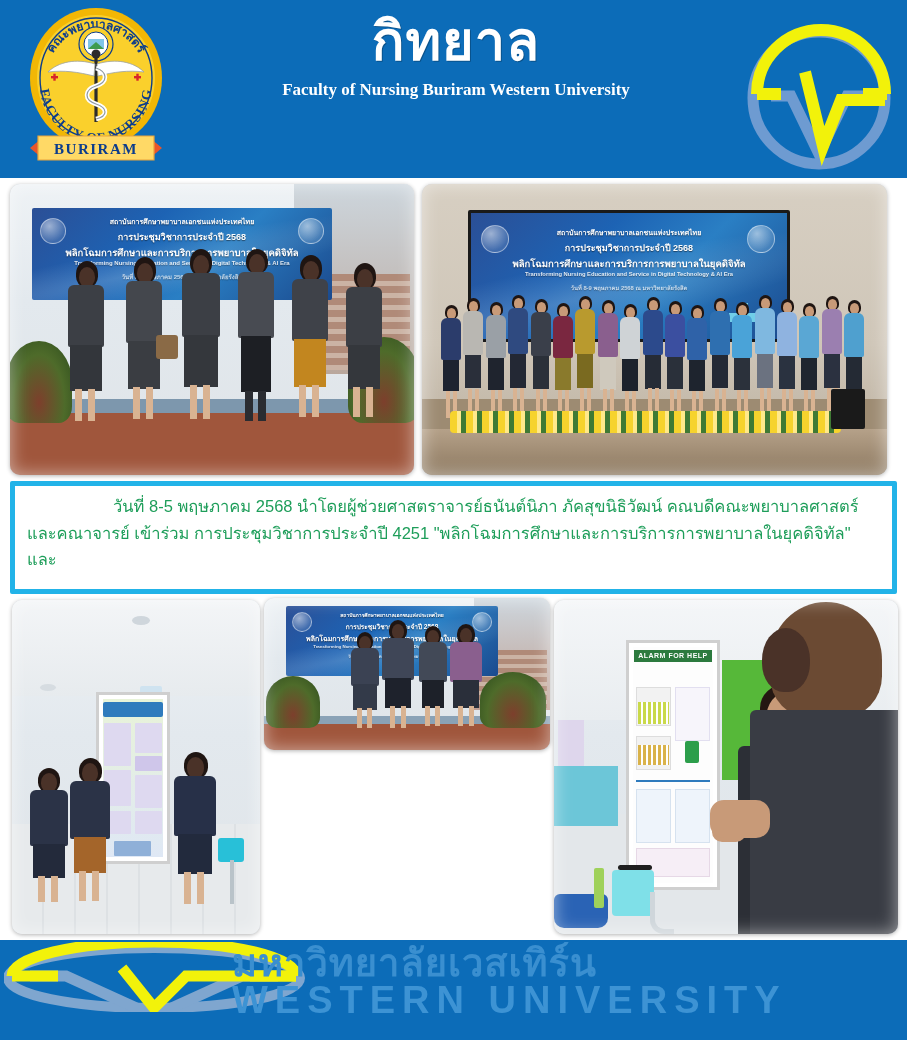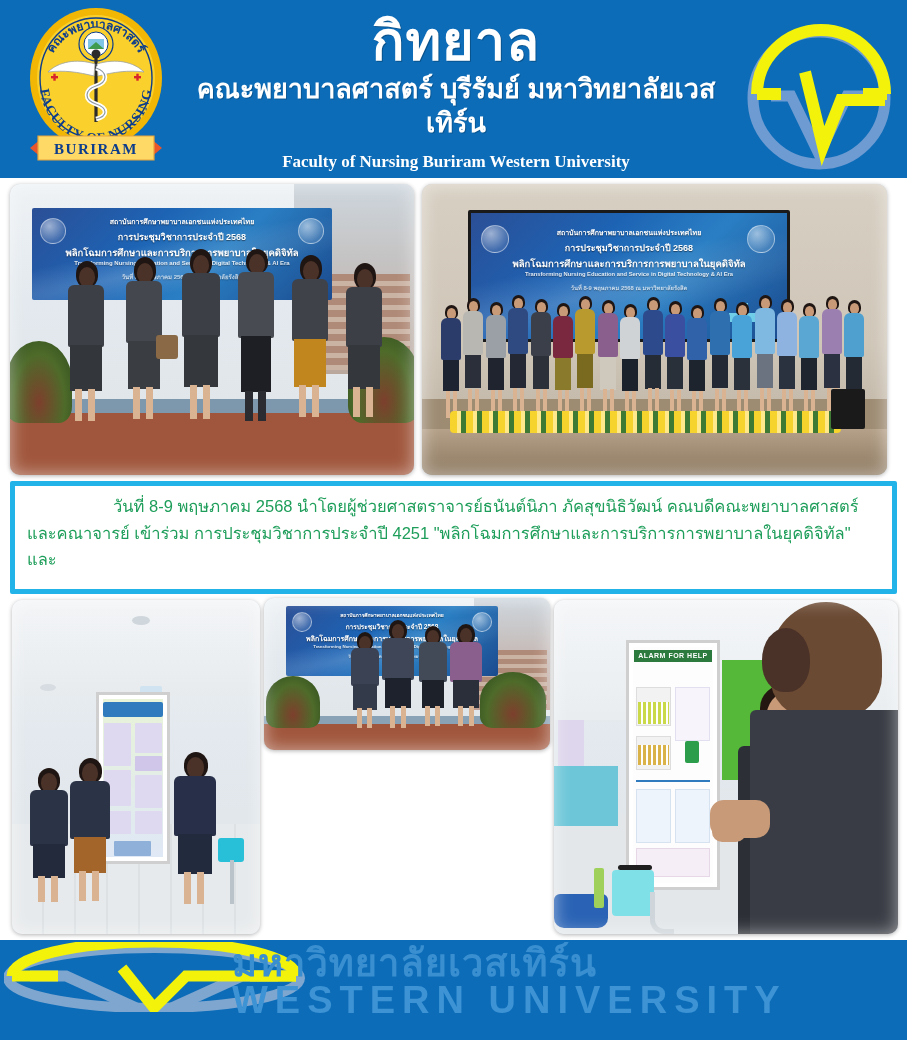--- a/index.html
+++ b/index.html
@@ -266,21 +266,20 @@
         </text>
 
         <path d="M14 142 L26 132 L26 140 L134 140 L134 132 L146 142 L134 152 L134 144 L26 144 L26 152 Z" fill="#E8562B"></path>
         <path d="M22 130 H138 V154 H22 Z" fill="#FFD966" stroke="#E8A33D" stroke-width="1.2"></path>
         <text x="80" y="148" font-size="15" font-weight="bold" fill="#0C3C8C" text-anchor="middle" font-family="'Liberation Serif',serif" letter-spacing="1.5">BURIRAM</text>
       </svg>
     </div>
 
     <div class="header-titles">
       <div class="title-main">กิทยาล</div>
-      <div class="title-sub">คณะพยาบาลศาสตร์ บุรีรัมย์ มหาวิทยาลัยเวสเทิร์น</div>
       <div class="title-eng">Faculty of Nursing Buriram Western University</div>
     </div>
 
     <div class="header-wlogo">
       <svg viewBox="0 0 156 160" width="156" height="160">
         <circle cx="74" cy="86" r="66" fill="none" stroke="#6E9BD1" stroke-width="11"></circle>
         <path d="M30 88 L44 88 L74 148 L104 88 L118 88 L74 160 Z" fill="#6E9BD1" opacity="0"></path>
         <path d="M26 84 L46 84 L74 142 L102 84 L122 84" fill="none" stroke="#6E9BD1" stroke-width="11" stroke-linejoin="miter"></path>
         <path d="M12 82 A 64 64 0 0 1 140 82" fill="none" stroke="#F2F20A" stroke-width="12"></path>
         <path d="M12 82 L36 82" stroke="#F2F20A" stroke-width="12"></path>
@@ -544,21 +543,21 @@
 
       <div class="flowers" style="bottom:42px; height:22px;"></div>
 
       <div style="position:absolute;right:22px;bottom:46px;width:34px;height:40px;background:#1a1a1a;border-radius:2px;"></div>
       <div class="vignette"></div>
     </div>
   </div>
 
   <div class="textbox-wrap">
     <div class="textbox">
-      <p class="tb-line1">วันที่ 8-9 พฤษภาคม 2568  นำโดยผู้ช่วยศาสตราจารย์ธนันต์นิภา ภัคสุขนิธิวัฒน์ คณบดีคณะพยาบาลศาสตร์</p>
+      <p class="tb-line1">วันที่ 8-5 พฤษภาคม 2568  นำโดยผู้ช่วยศาสตราจารย์ธนันต์นิภา ภัคสุขนิธิวัฒน์ คณบดีคณะพยาบาลศาสตร์</p>
       <p>และคณาจารย์ เข้าร่วม การประชุมวิชาการประจำปี 4251 "พลิกโฉมการศึกษาและการบริการการพยาบาลในยุคดิจิทัล" และ</p>
     </div>
   </div>
 
   <div class="band2">
 
     <div class="photo p-botleft">
       <div class="bg-lobby"></div>
       <div style="position:absolute;left:0;right:0;top:0;height:96px;background:linear-gradient(180deg,#f3f5f7,#e7ebee);"></div>
 

